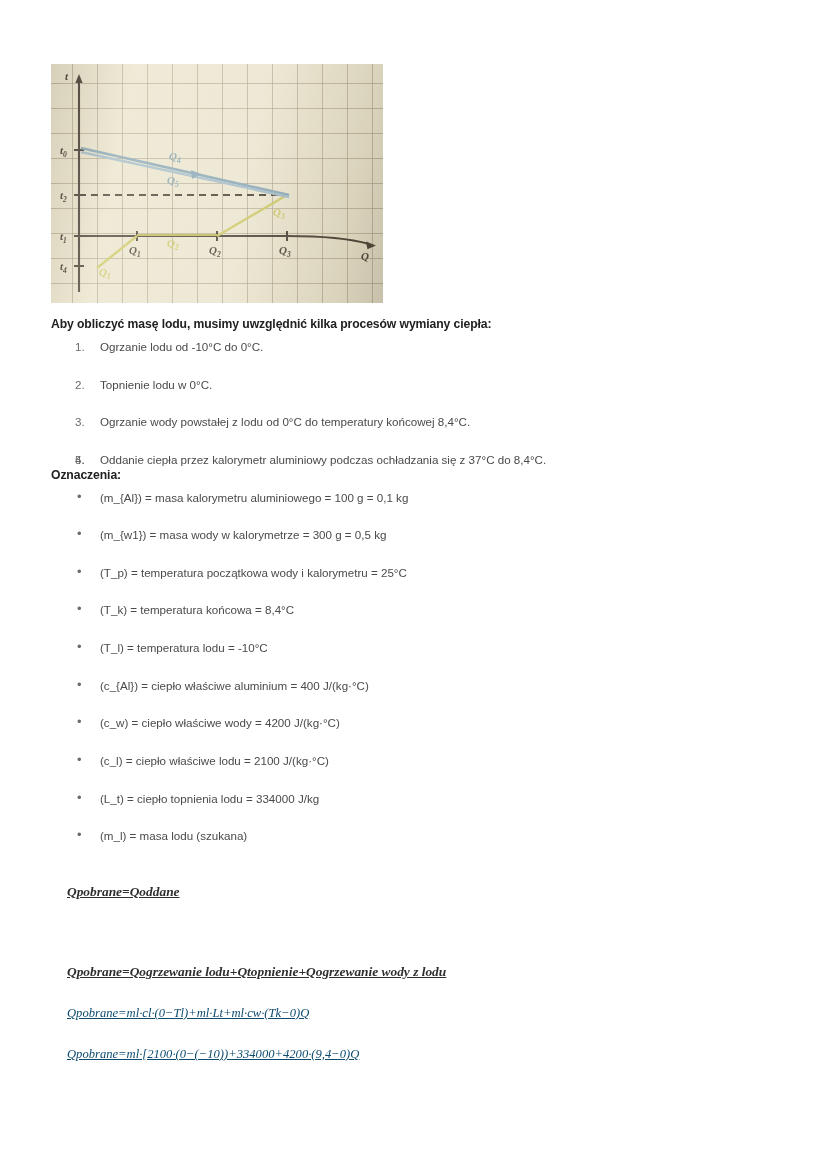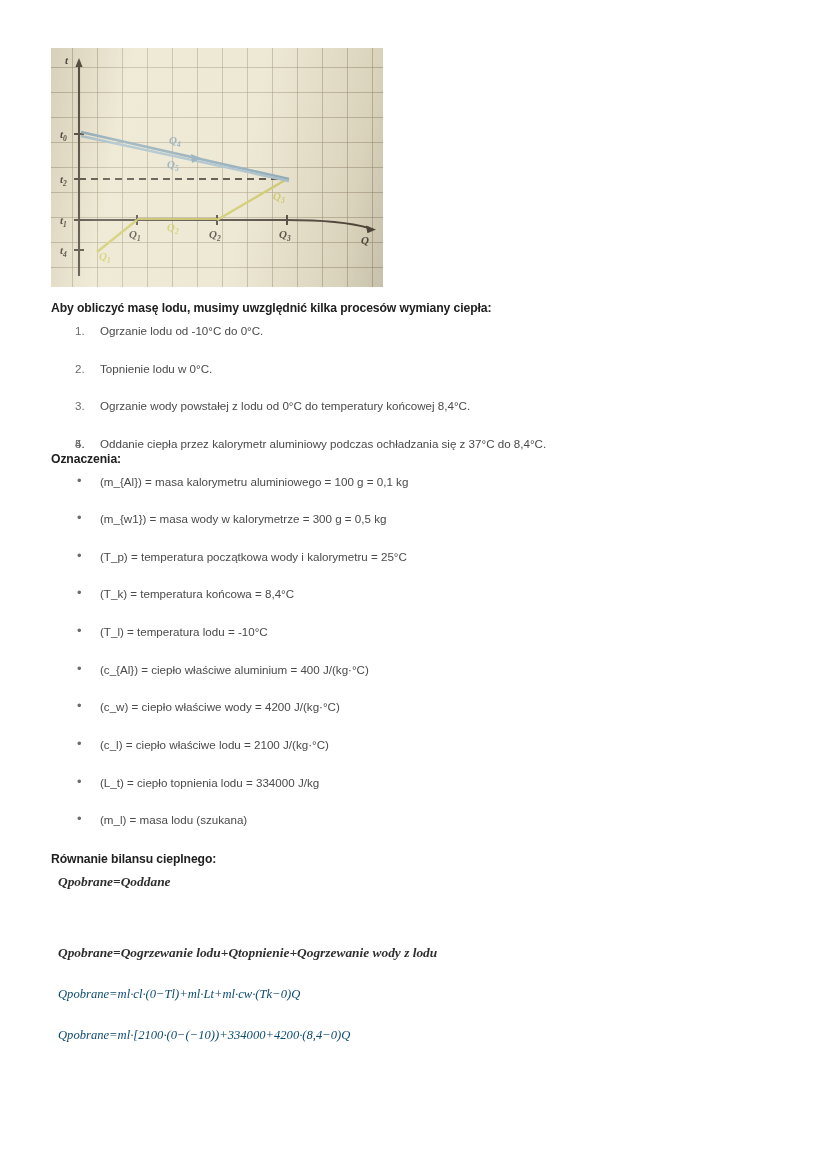--- a/index.html
+++ b/index.html
@@ -14,21 +14,21 @@
     color: #3c3c3c;
     overflow: hidden;
     position: relative;
   }
 
   .page {
     position: relative;
     width: 828px;
     height: 1171px;
     box-sizing: border-box;
-    padding: 48px 51px 0 51px;
+    padding: 64px 51px 0 51px;
   }
 
   
   .figure {
     width: 332px;
     height: 239px;
     position: relative;
     overflow: hidden;
     background: #e9e3cd;
     margin: 0 0 14px 0;
@@ -112,22 +112,23 @@
 
   .block-gap-a { height: 24px; }
   .block-gap-b { height: 22px; }
 
   .eq {
     font-family: "Liberation Serif", serif;
     font-style: italic;
     font-weight: bold;
     font-size: 13.4px;
     color: #2f2f2f;
-    margin: 7px;
+    margin: 16px;
     white-space: pre;
+    text-decoration: underline;
   }
   .eq.sub {
     font-weight: normal;
     color: #0c4a6e;
     font-size: 12.6px;
   }
   .eq-row { margin-bottom: 26px; }
   .eq-pair { display: flex; }
   .eq-pair .gap { display: inline-block; width: 70px; }
 </style>
@@ -259,27 +260,26 @@
       <span>(L_t) = ciepło topnienia lodu = 334000 J/kg</span>
     </li>
     <li>
       <span class="marker bullet">•</span>
       <span>(m_l) = masa lodu (szukana)</span>
     </li>
   </ul>
 
   <div class="block-gap-a"></div>
 
-  <h3 class="section-head">Równanie bilansu cieplnego:</h3>
 
   <p class="eq eq-row">Qpobrane=Qoddane</p>
 
   <div class="block-gap-b"></div>
 
 
   <p class="eq eq-row">Qpobrane=Qogrzewanie lodu+Qtopnienie+Qogrzewanie wody z lodu</p>
 
   <p class="eq sub eq-row">Qpobrane=ml·cl·(0−Tl)+ml·Lt+ml·cw·(Tk−0)Q</p>
 
-  <p class="eq sub eq-row">Qpobrane=ml·[2100·(0−(−10))+334000+4200·(8,4−0)Q</p>
+  <p class="eq sub eq-row">Qpobrane=ml·[2100·(0−(−10))+334000+4200·(9,4−0)Q</p>
 
 
 </div>
 
 </body></html>

